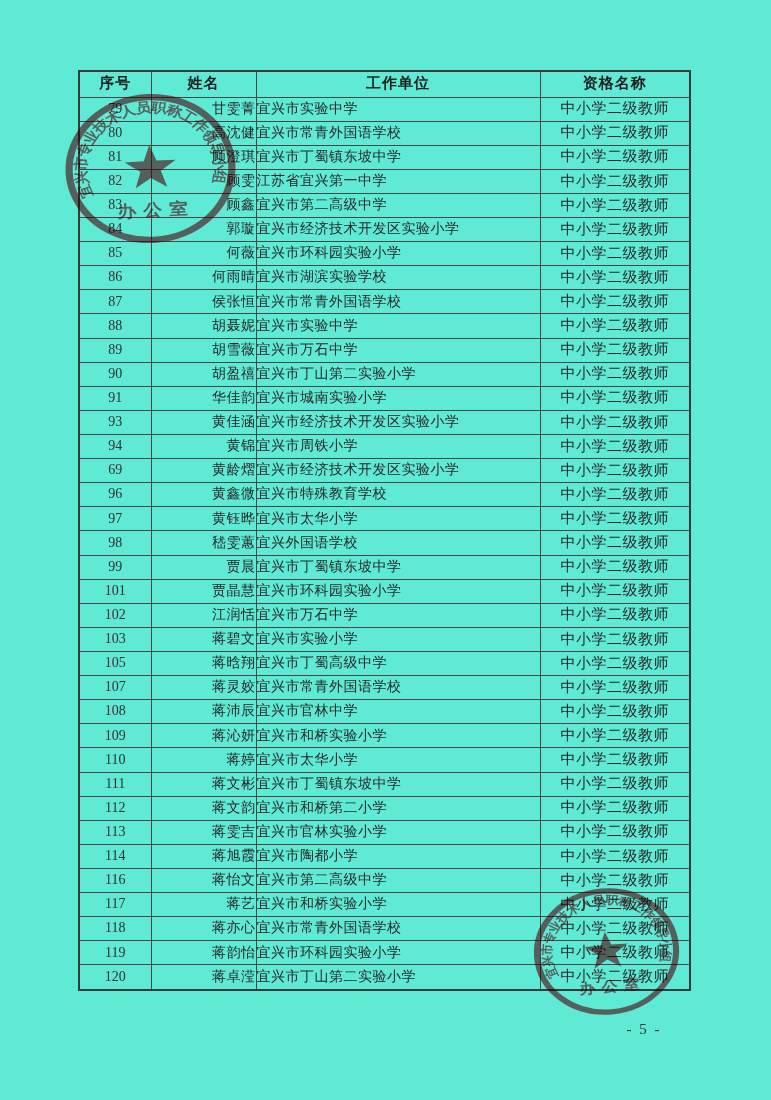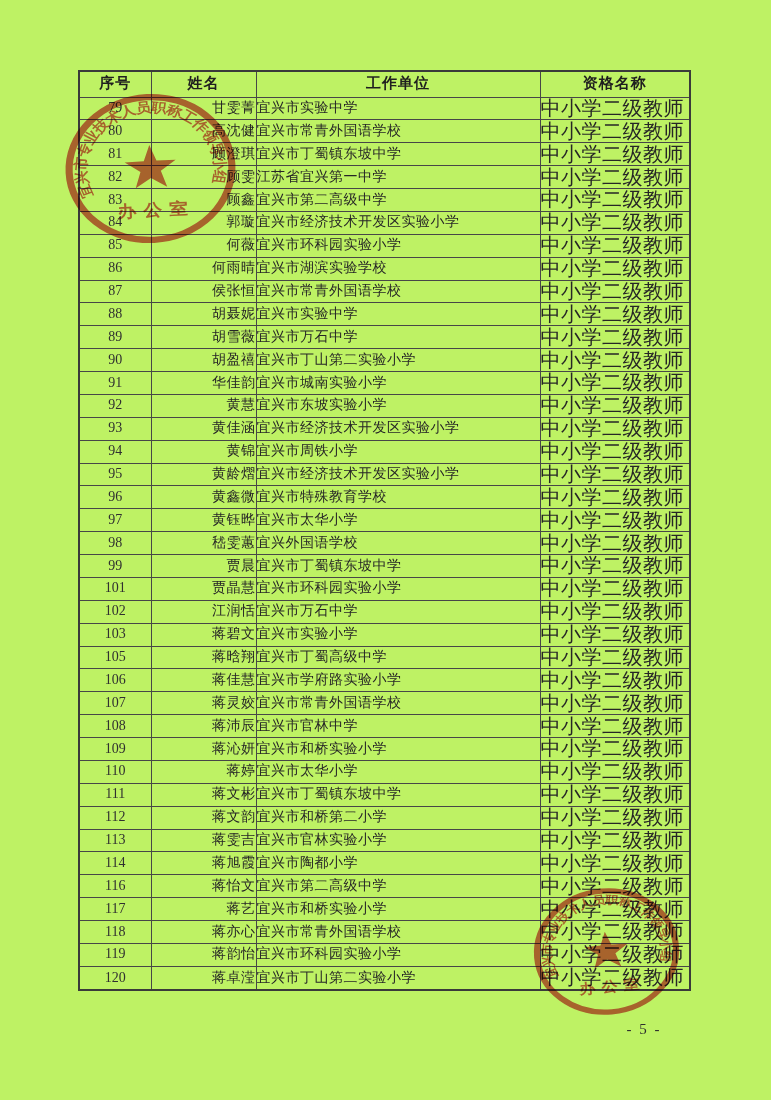--- a/index.html
+++ b/index.html
@@ -4,21 +4,21 @@
 <style>
   * { margin: 0; padding: 0; box-sizing: border-box; }
   html, body { width: 771px; height: 1100px; }
   body {
     position: relative;
     background: #fdfdfc;
     font-family: "Liberation Serif", "DejaVu Serif", serif;
     color: #262626;
     overflow: hidden;
   }
-  .scan-page { position: absolute; inset: 0; background: #bef264; }
+  .scan-page { position: absolute; inset: 0; background: #5eead4; }
 
   table.roster {
     position: absolute;
     left: 78px; top: 70px;
     width: 611px; height: 921px;
     border-collapse: collapse;
     table-layout: fixed;
     border: 2px solid #3a3a3a;
   }
   table.roster th, table.roster td {
@@ -33,21 +33,21 @@
   table.roster th {
     font-weight: bold;
     font-size: 15px;
     text-align: center;
     letter-spacing: 1px;
     color: #1f1f1f;
   }
   td.col-no    { width: 72px;  text-align: center; font-size: 14px; color: #303030; }
   td.col-name  { width: 105px; text-align: right; font-size: 14px; letter-spacing: 0.5px; }
   td.col-unit  { width: 284px; text-align: left; padding-left: 12px; font-size: 14px; letter-spacing: 0.5px; }
-  td.col-title { width: 150px; text-align: left; font-size: 20px; letter-spacing: 0.5px; }
+  td.col-title { width: 150px; text-align: center; font-size: 15px; letter-spacing: 0.5px; }
 
   col.c-no { width: 72px; } col.c-name { width: 105px; }
   col.c-unit { width: 284px; } col.c-title { width: 150px; }
 
   .stamp {
     position: absolute;
     mix-blend-mode: multiply;
     opacity: 0.82;
     pointer-events: none;
   }
@@ -157,39 +157,33 @@
           <td class="col-unit">宜兴市丁山第二实验小学</td>
           <td class="col-title">中小学二级教师</td>
         </tr>
         <tr>
           <td class="col-no">91</td>
           <td class="col-name">华佳韵</td>
           <td class="col-unit">宜兴市城南实验小学</td>
           <td class="col-title">中小学二级教师</td>
         </tr>
         <tr>
-          <td class="col-no">92</td>
-          <td class="col-name">黄慧</td>
-          <td class="col-unit">宜兴市东坡实验小学</td>
-          <td class="col-title">中小学二级教师</td>
-        </tr>
-        <tr>
           <td class="col-no">93</td>
           <td class="col-name">黄佳涵</td>
           <td class="col-unit">宜兴市经济技术开发区实验小学</td>
           <td class="col-title">中小学二级教师</td>
         </tr>
         <tr>
           <td class="col-no">94</td>
           <td class="col-name">黄锦</td>
           <td class="col-unit">宜兴市周铁小学</td>
           <td class="col-title">中小学二级教师</td>
         </tr>
         <tr>
-          <td class="col-no">95</td>
+          <td class="col-no">69</td>
           <td class="col-name">黄龄熠</td>
           <td class="col-unit">宜兴市经济技术开发区实验小学</td>
           <td class="col-title">中小学二级教师</td>
         </tr>
         <tr>
           <td class="col-no">96</td>
           <td class="col-name">黄鑫微</td>
           <td class="col-unit">宜兴市特殊教育学校</td>
           <td class="col-title">中小学二级教师</td>
         </tr>
@@ -226,26 +220,20 @@
         <tr>
           <td class="col-no">103</td>
           <td class="col-name">蒋碧文</td>
           <td class="col-unit">宜兴市实验小学</td>
           <td class="col-title">中小学二级教师</td>
         </tr>
         <tr>
           <td class="col-no">105</td>
           <td class="col-name">蒋晗翔</td>
           <td class="col-unit">宜兴市丁蜀高级中学</td>
-          <td class="col-title">中小学二级教师</td>
-        </tr>
-        <tr>
-          <td class="col-no">106</td>
-          <td class="col-name">蒋佳慧</td>
-          <td class="col-unit">宜兴市学府路实验小学</td>
           <td class="col-title">中小学二级教师</td>
         </tr>
         <tr>
           <td class="col-no">107</td>
           <td class="col-name">蒋灵姣</td>
           <td class="col-unit">宜兴市常青外国语学校</td>
           <td class="col-title">中小学二级教师</td>
         </tr>
         <tr>
           <td class="col-no">108</td>

